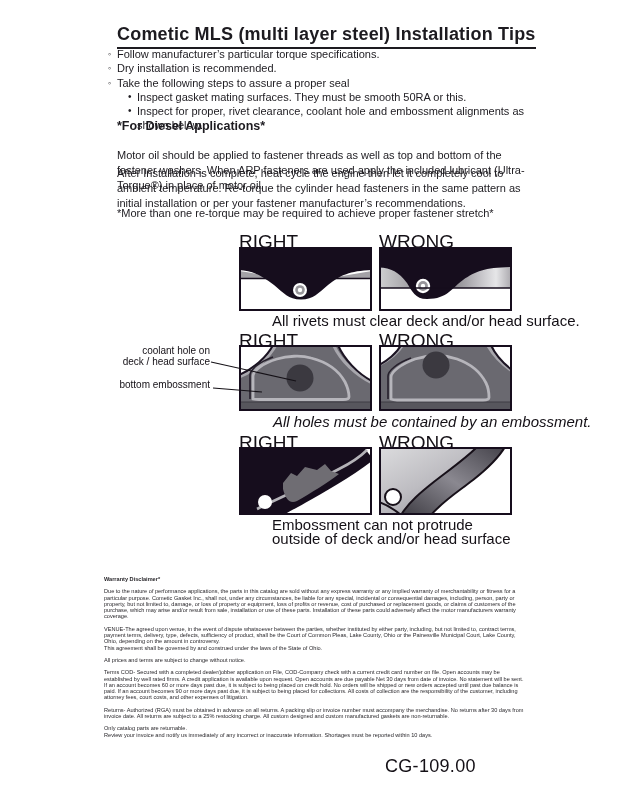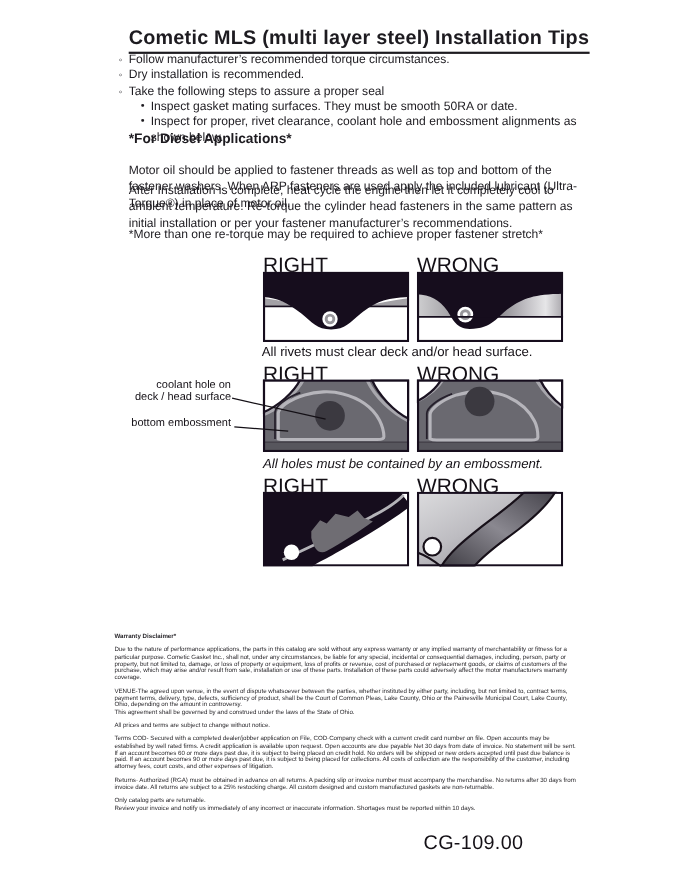--- a/index.html
+++ b/index.html
@@ -14,52 +14,52 @@
   }
   .tips{left:108px;top:47px;width:430px;font-size:11px;line-height:14.3px;}
   .tip-row{display:flex;}
   .tip-row.sub{padding-left:20px;}
   .tip-marker{width:9px;flex:none;font-size:9px;line-height:14.3px;}
   .tip-row.sub .tip-marker{font-size:10px;}
   .diesel-heading{left:117px;top:119px;font-size:12.5px;font-weight:bold;}
   .bodypara{left:117px;width:414px;font-size:11px;line-height:15px;}
   .p1{top:148px;} .p2{top:166px;} .p3{top:206px;}
   .dg-label{width:133px;text-align:left;font-size:19px;color:#141016;}
-  .dg-caption{font-size:12px;color:#141016;line-height:13.5px;}
+  .dg-caption{font-size:15px;color:#141016;line-height:13.5px;margin-left:34px;}
   .side-label{width:125px;text-align:right;font-size:10px;line-height:10.5px;color:#141016;}
   .warranty{left:104px;top:576px;width:424px;font-size:5.6px;line-height:6.3px;color:#2a282c;}
   .warranty p{margin:0 0 6px 0;}
   .warranty p.tight{margin:0;}
   .warranty .whead{font-weight:bold;margin:0 0 6px 0;}
   .page-code{left:385px;top:756px;font-size:18px;letter-spacing:.3px;color:#141016;}
   svg{display:block;}
 </style>
 </head>
 <body>
 
 <div class="page">
 
   <div class="abs page-title">Cometic MLS (multi layer steel) Installation Tips</div>
 
   <div class="abs tips">
     <div class="tip-row">
       <span class="tip-marker">◦</span>
-      <span>Follow manufacturer’s recommended torque circumstances.</span>
+      <span>Follow manufacturer’s particular torque specifications.</span>
     </div>
     <div class="tip-row">
       <span class="tip-marker">◦</span>
       <span>Dry installation is recommended.</span>
     </div>
     <div class="tip-row">
       <span class="tip-marker">◦</span>
       <span>Take the following steps to assure a proper seal</span>
     </div>
     <div class="tip-row sub">
       <span class="tip-marker">•</span>
-      <span>Inspect gasket mating surfaces.  They must be smooth 50RA or date.</span>
+      <span>Inspect gasket mating surfaces.  They must be smooth 50RA or this.</span>
     </div>
     <div class="tip-row sub">
       <span class="tip-marker">•</span>
       <span>Inspect for proper, rivet clearance, coolant hole and embossment alignments as shown below.</span>
     </div>
   </div>
 
   <div class="abs diesel-heading">*For Diesel Applications*</div>
   <div class="abs bodypara p1">Motor oil should be applied to fastener threads as well as top and bottom of the fastener washers. When ARP fasteners are used apply the included lubricant (Ultra-Torque®) in place of motor oil.</div>
   <div class="abs bodypara p3">*More than one re-torque may be required to achieve proper fastener stretch*</div>
@@ -186,20 +186,21 @@
       </defs>
       <rect x="0" y="0" width="133" height="68" fill="#ffffff"></rect>
       <path d="M0,0 H98 C88,12 70,26 52,40 C40,49 30,57 22,68 L0,68 Z" fill="url(#silver)"></path>
       <path d="M0,55 C8,58 16,63 22,68" stroke="#171019" stroke-width="2" fill="none"></path>
       <path d="M98,0 L126,0 C120,10 108,22 94,33 C80,44 64,54 52,68 L22,68 C30,55 42,45 56,34 C70,23 86,12 98,0 Z" fill="url(#band)" stroke="#171019" stroke-width="2"></path>
       <circle cx="14" cy="50" r="8" fill="#ffffff" stroke="#171019" stroke-width="2"></circle>
       <rect x="1" y="1" width="131" height="66" fill="none" stroke="#160d1d" stroke-width="2"></rect>
     </svg>
   </div>
 
+  <div class="abs dg-caption" style="left:238px;top:518px;width:250px;">Embossment can not protrude outside of deck and/or head surface</div>
 
   <div class="abs warranty">
     <p class="whead">Warranty Disclaimer*</p>
     <p>Due to the nature of performance applications, the parts in this catalog are sold without any express warranty or any implied warranty of merchantability or fitness for a particular purpose.  Cometic Gasket Inc., shall not, under any circumstances, be liable for any special, incidental or consequential damages, including, person, party or property, but not limited to, damage, or loss of property or equipment, loss of profits or revenue, cost of purchased or replacement goods, or claims of customers of the purchase, which may arise and/or result from sale, installation or use of these parts.  Installation of these parts could adversely affect the motor manufacturers warranty coverage.</p>
     <p class="tight">VENUE-The agreed upon venue, in the event of dispute whatsoever between the parties, whether instituted by either party, including, but not limited to, contract terms, payment terms, delivery, type, defects, sufficiency of product, shall be the Court of Common Pleas, Lake County, Ohio or the Painesville Municipal Court, Lake County, Ohio, depending on the amount in controversy.</p>
     <p>This agreement shall be governed by and construed under the laws of the State of Ohio.</p>
     <p>All prices and terms are subject to change without notice.</p>
     <p>Terms COD- Secured with a completed dealer/jobber application on File, COD-Company check with a current credit card number on file.  Open accounts may be established by well rated firms.  A credit application is available upon request.  Open accounts are due payable Net 30 days from date of invoice.  No statement will be sent.  If an account becomes 60 or more days past due, it is subject to being placed on credit hold.  No orders will be shipped or new orders accepted until past due balance is paid.  If an account becomes 90 or more days past due, it is subject to being placed for collections.  All costs of collection are the responsibility of the customer, including attorney fees, court costs, and other expenses of litigation.</p>
     <p>Returns- Authorized (RGA) must be obtained in advance on all returns.  A packing slip or invoice number must accompany the merchandise.  No returns after 30 days from invoice date.  All returns are subject to a 25% restocking charge.  All custom designed and custom manufactured gaskets are non-returnable.</p>
     <p class="tight">Only catalog parts are returnable.</p>

